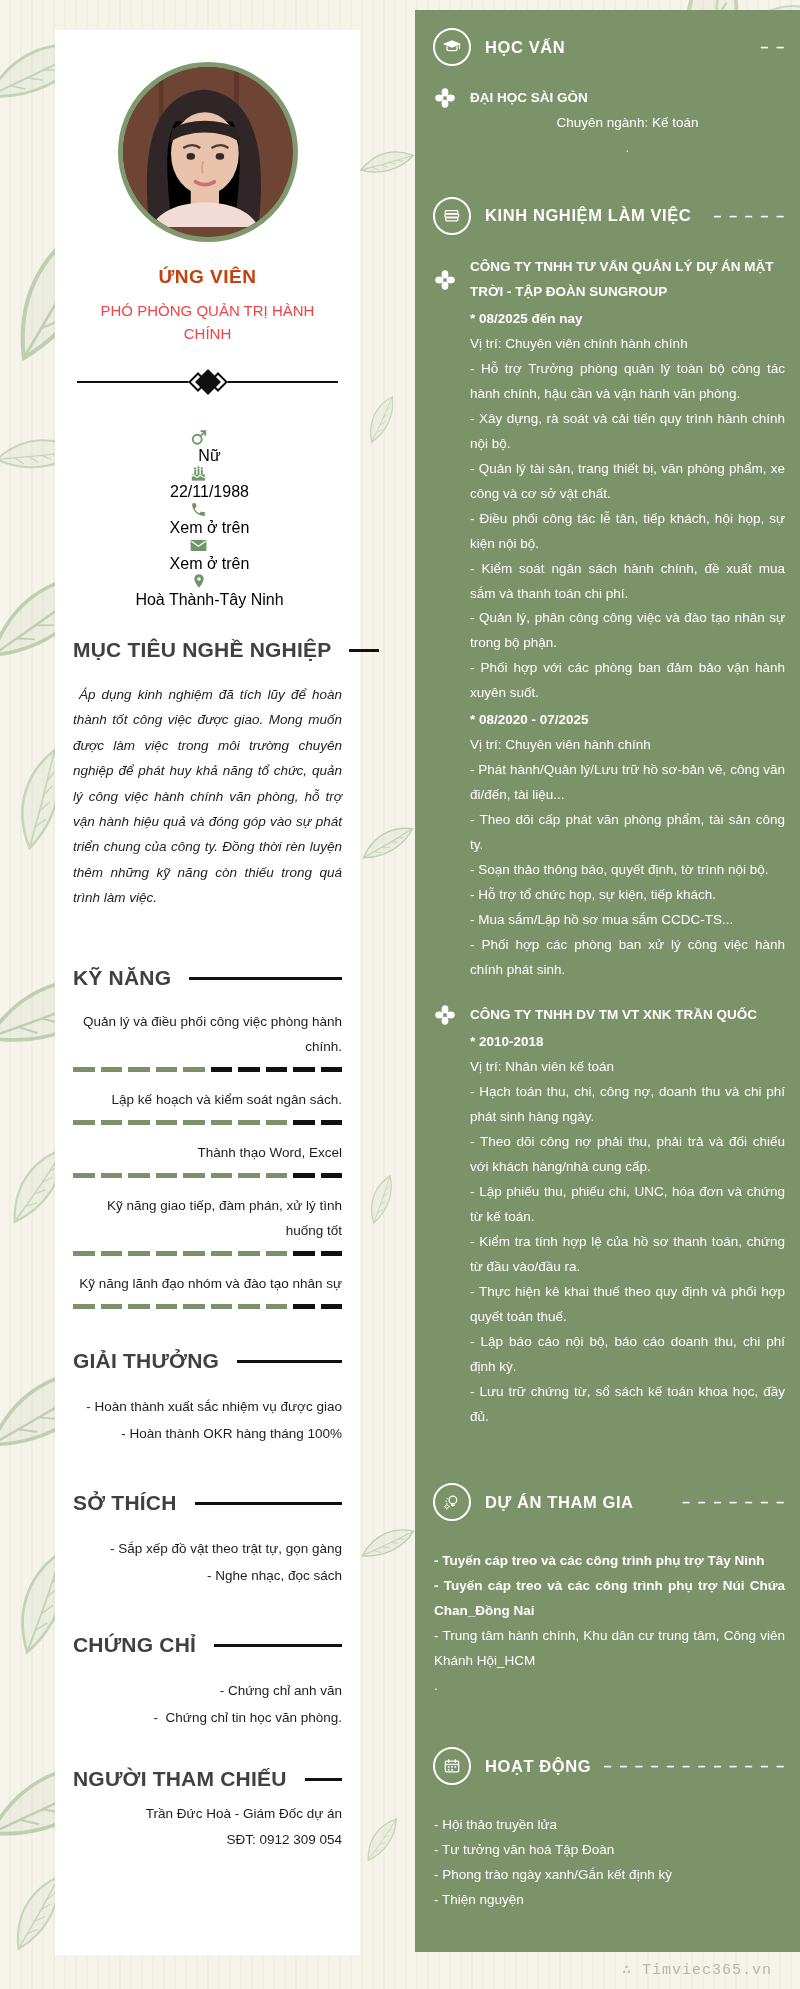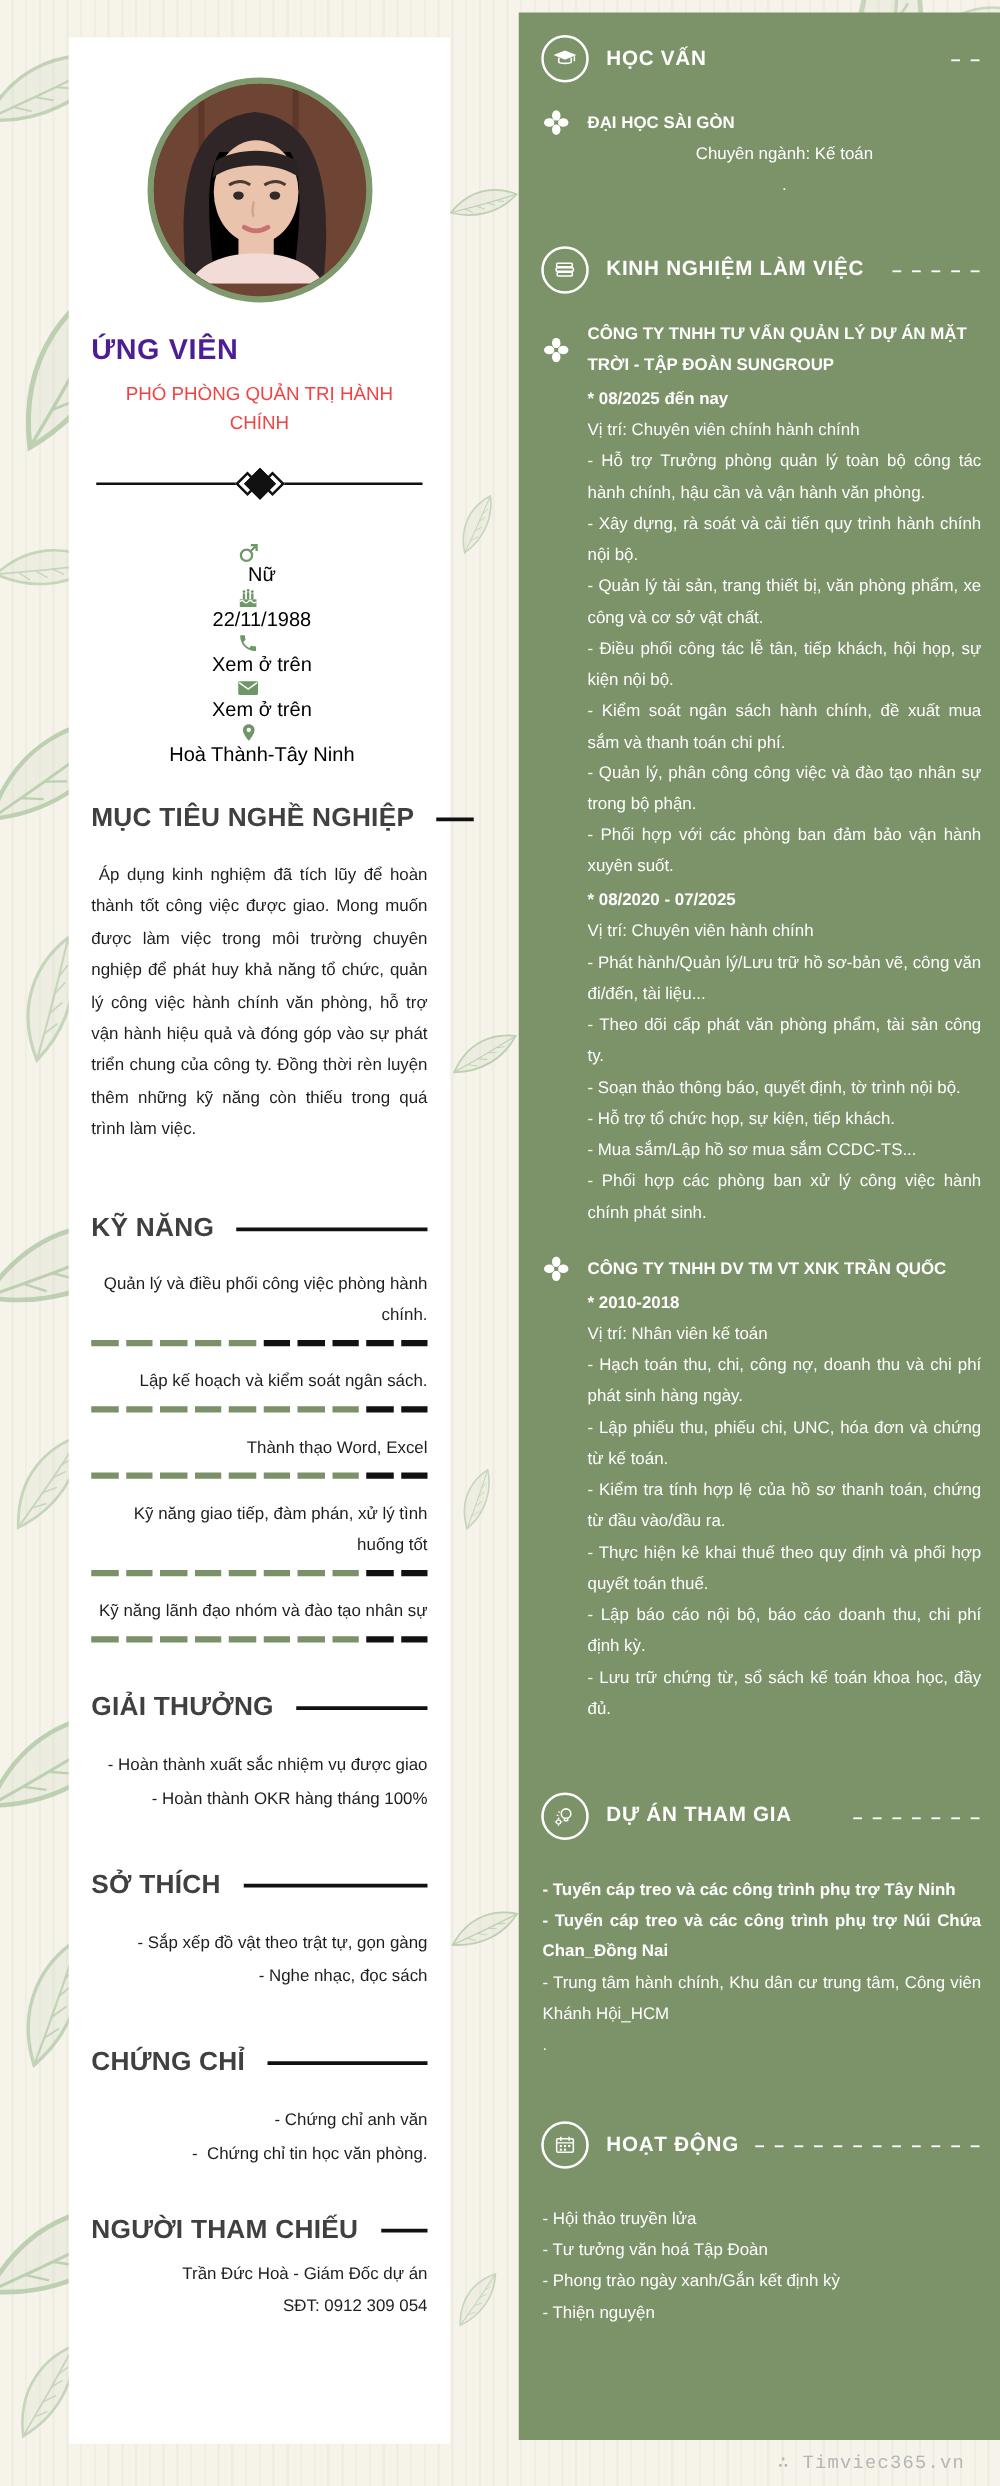--- a/index.html
+++ b/index.html
@@ -18,42 +18,42 @@
   
   .card{
     position:absolute;left:55px;top:30px;width:305px;height:1925px;
     background:#ffffff;z-index:1;padding:32px 18px 0;box-sizing:border-box;
   }
   .photo-wrap{
     width:170px;height:170px;border-radius:50%;margin:0 auto 24px;
     border:5px solid #7f9a6f;overflow:hidden;background:#6e4434;
   }
   h1.name{
-    margin:0 0 12px;font-size:23px;letter-spacing:.5px;
-    color:#4c1d95;font-weight:bold;
+    margin:0 0 12px;text-align:center;font-size:19px;letter-spacing:.5px;
+    color:#c2410c;font-weight:bold;
   }
   .jobtitle{
     text-align:center;font-size:15px;color:#ef4444;line-height:1.5;
     margin:0 auto 28px;max-width:250px;
   }
   .divider{display:flex;align-items:center;justify-content:center;margin:0 4px 36px;}
   .divider .dline{flex:1;height:2px;background:#111;}
   .divider .dia{width:10px;height:10px;border:2px solid #111;transform:rotate(45deg);background:#fff;margin:0 -3px;}
   .divider .dia.d-f{width:14px;height:14px;background:#111;z-index:1;}
 
   ul.info{list-style:none;margin:0 0 0 4px;padding:0;}
   ul.info li{display:flex;align-items:center;margin-bottom:15px;height:21px;flex-direction:column;}
   ul.info .iico{width:20px;height:20px;margin-right:22px;flex:0 0 auto;display:flex;align-items:center;justify-content:center;}
 
   .lsec{margin-top:46px;}
   .lsec-head{display:flex;align-items:center;}
   .lsec-head h2{margin:0;font-size:21px;font-weight:bold;color:#404040;letter-spacing:.2px;white-space:nowrap;}
   .lsec-head .hline{flex:1;height:3px;background:#111;margin-left:18px;min-width:30px;}
   .lbody{margin-top:20px;font-size:13.5px;color:#1e1e1e;line-height:1.88;text-align:right;}
-  .objective{text-align:justify;white-space:pre-wrap;}
+  .objective{text-align:justify;white-space:pre-wrap;font-style:italic;}
   .plain-line{white-space:pre-wrap;line-height:2.0;}
 
   .skill{margin-bottom:16px;}
   .skill-text{font-size:13.5px;color:#1e1e1e;line-height:1.85;}
   .bar{display:flex;gap:6px;margin-top:7px;}
   .bar .dash{height:5px;flex:1;}
   .bar .dash-g{background:#7b9169;}
   .bar .dash-k{background:#111;}
 
   .ref-line{line-height:1.95;}
@@ -546,20 +546,21 @@
               <div class="company">CÔNG TY TNHH DV TM VT XNK TRẦN QUỐC</div>
             </div>
             <div class="details">
 
                 <div class="period">
                   <div class="date">* 2010-2018</div>
                   <div class="position">Vị trí: Nhân viên kế toán</div>
                   <div>
 
                   <div class="bullet">- Hạch toán thu, chi, công nợ, doanh thu và chi phí phát sinh hàng ngày.</div>
+                  <div class="bullet">- Theo dõi công nợ phải thu, phải trả và đối chiếu với khách hàng/nhà cung cấp.</div>
                   <div class="bullet">- Lập phiếu thu, phiếu chi, UNC, hóa đơn và chứng từ kế toán.</div>
                   <div class="bullet">- Kiểm tra tính hợp lệ của hồ sơ thanh toán, chứng từ đầu vào/đầu ra.</div>
                   <div class="bullet">- Thực hiện kê khai thuế theo quy định và phối hợp quyết toán thuế.</div>
                   <div class="bullet">- Lập báo cáo nội bộ, báo cáo doanh thu, chi phí định kỳ.</div>
                   <div class="bullet">- Lưu trữ chứng từ, sổ sách kế toán khoa học, đầy đủ.</div>
                 </div>
                 </div>
               </div>
           </div>
         </div>

